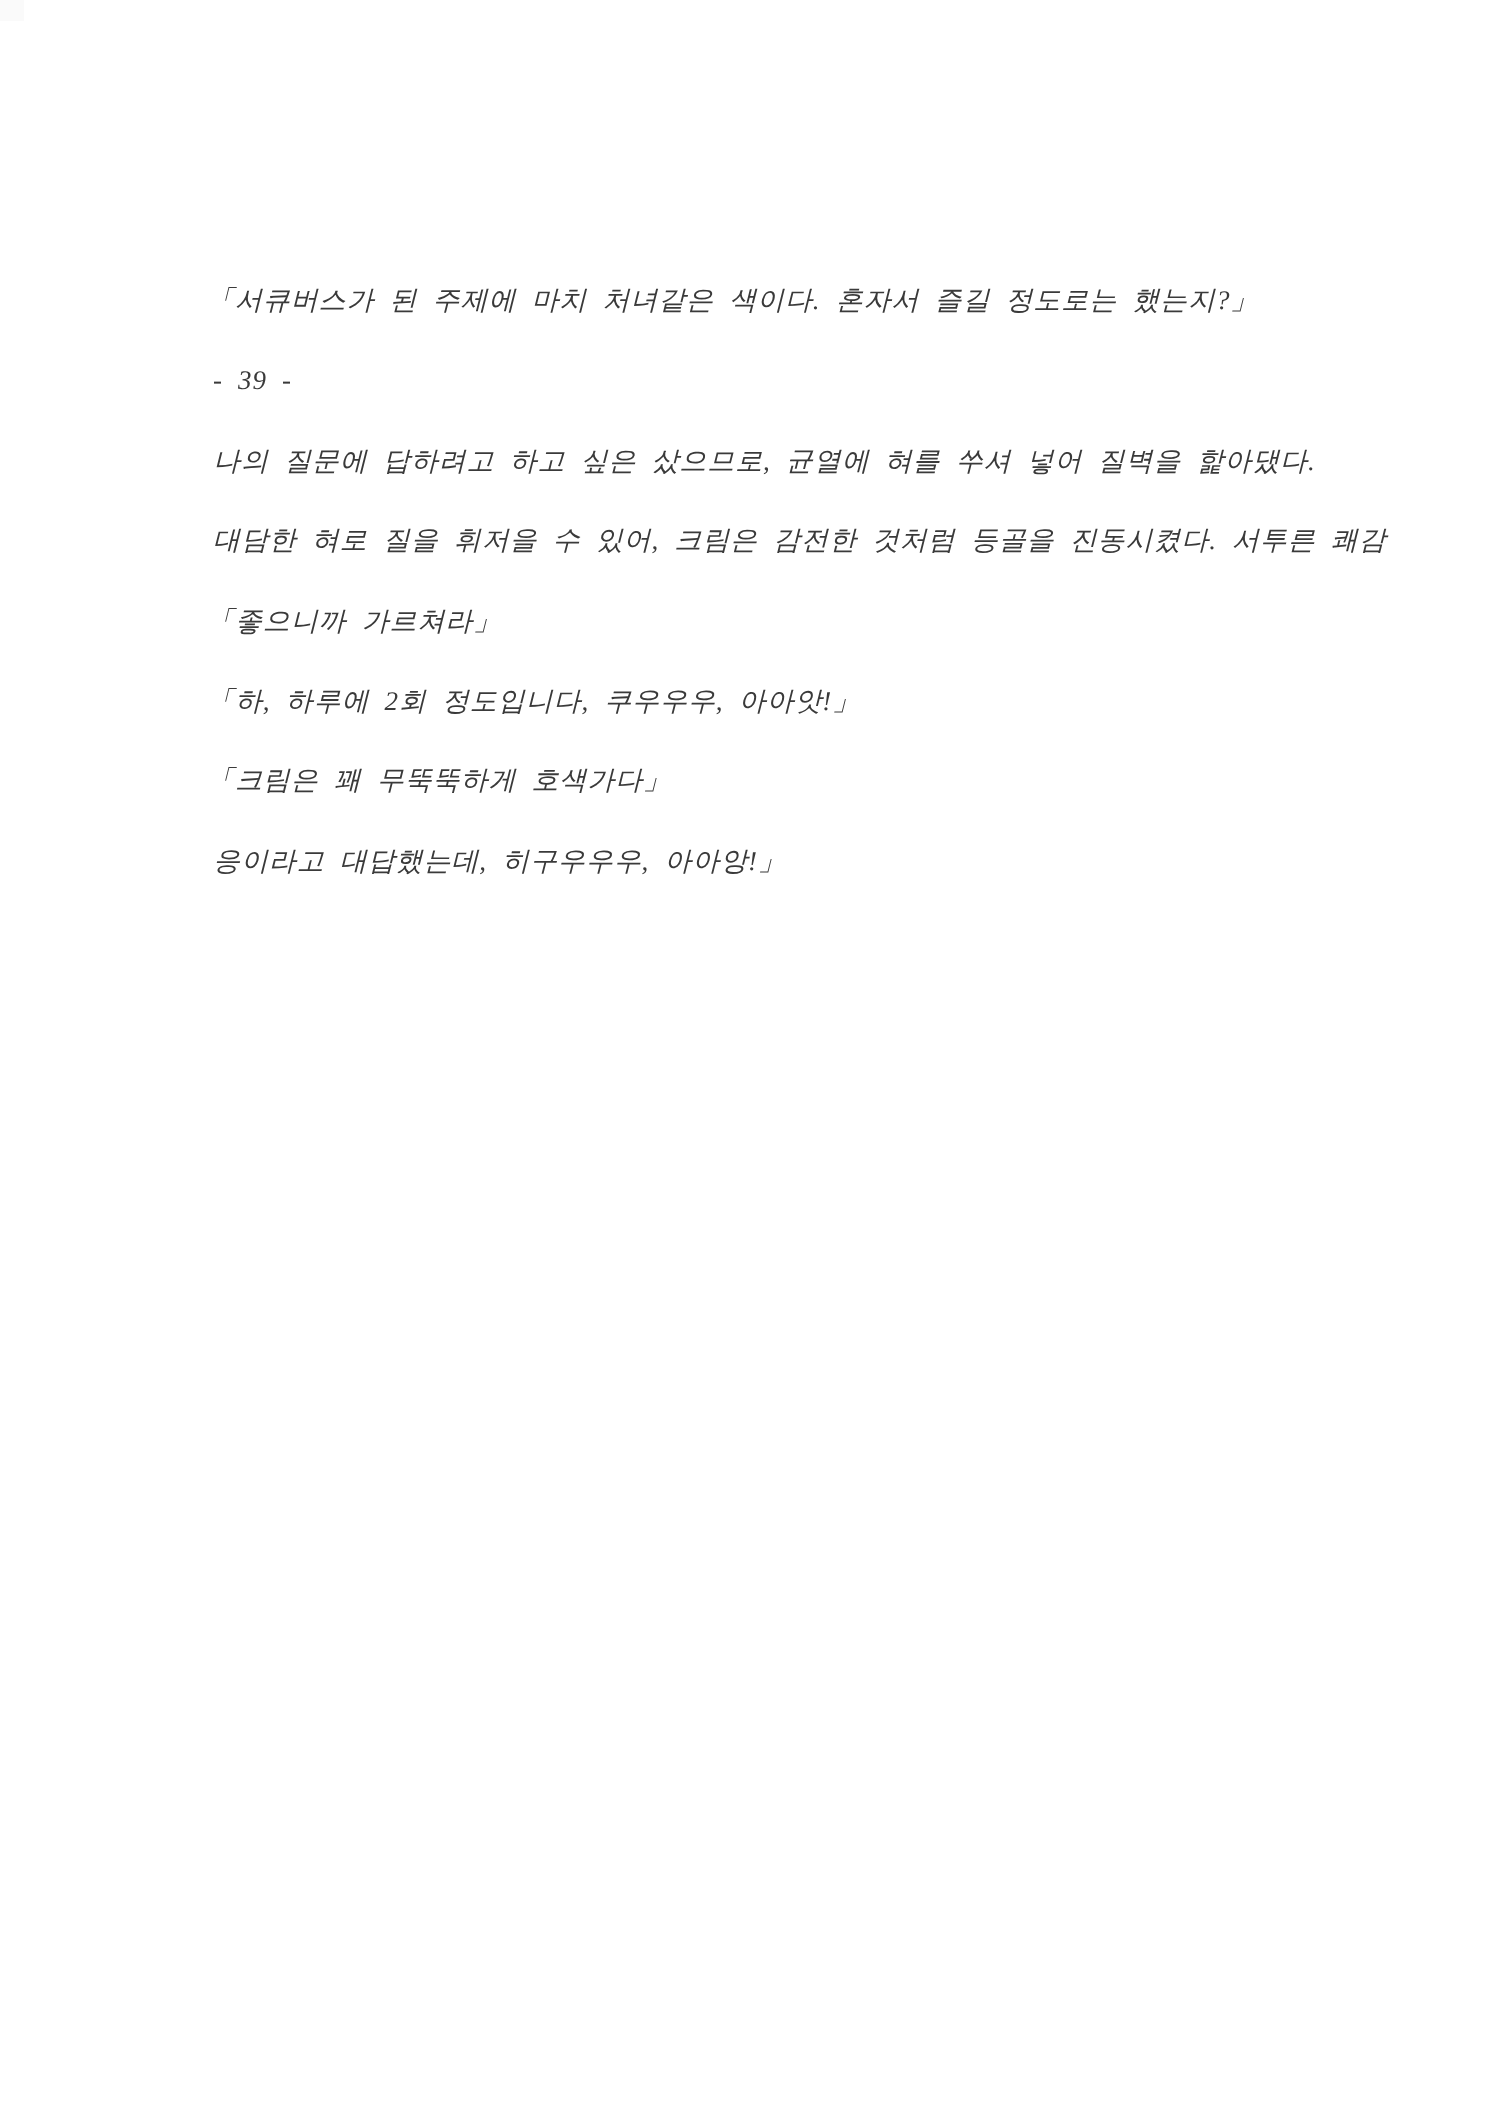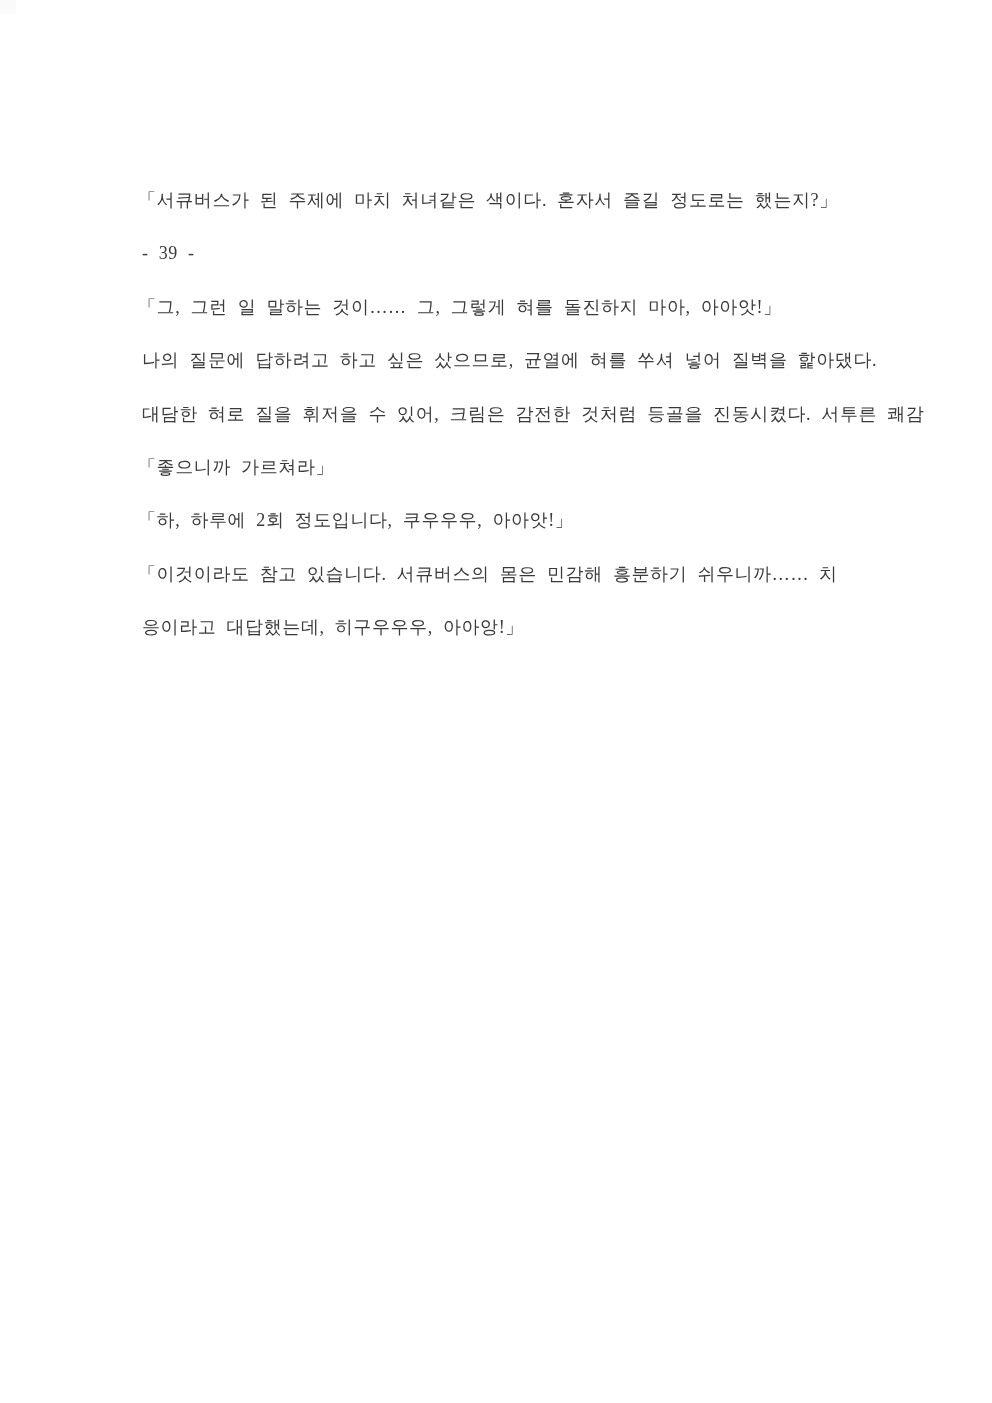--- a/index.html
+++ b/index.html
@@ -7,20 +7,21 @@
     padding: 0;
     background: #ffffff;
   }
   .page {
     position: relative;
     width: 992px;
     height: 1403px;
     background: #ffffff;
     overflow: hidden;
     font-family: "Liberation Serif", "DejaVu Serif", serif;
+    font-style: italic;
   }
   
   .corner-mark {
     position: absolute;
     top: 0;
     left: 0;
     width: 16px;
     height: 14px;
     background: #fafafa;
   }
@@ -46,21 +47,20 @@
 </style>
 </head>
 <body>
 
 <div class="page">
   <div class="corner-mark"></div>
 
   <div class="text-block">
     <p class="line bracket">「서큐버스가 된 주제에 마치 처녀같은 색이다. 혼자서 즐길 정도로는 했는지?」</p>
     <p class="line plain">- 39 -</p>
-    <p class="line bracket">「그, 그런 일 말하는 것이…… 그, 그렇게 혀를 돌진하지 마아, 아아앗!」</p>
     <p class="line plain">나의 질문에 답하려고 하고 싶은 샀으므로, 균열에 혀를 쑤셔 넣어 질벽을 핥아댔다.</p>
     <p class="line plain">대담한 혀로 질을 휘저을 수 있어, 크림은 감전한 것처럼 등골을 진동시켰다. 서투른 쾌감</p>
     <p class="line bracket">「좋으니까 가르쳐라」</p>
     <p class="line bracket">「하, 하루에 2회 정도입니다, 쿠우우우, 아아앗!」</p>
-    <p class="line bracket">「이것이라도 참고 있습니다. 서큐버스의 몸은 민감해 흥분하기 쉬우니까…… 치</p>
+    <p class="line bracket">「크림은 꽤 무뚝뚝하게 호색가다」</p>
     <p class="line plain">응이라고 대답했는데, 히구우우우, 아아앙!」</p>
   </div>
 </div>
 
 </body></html>

